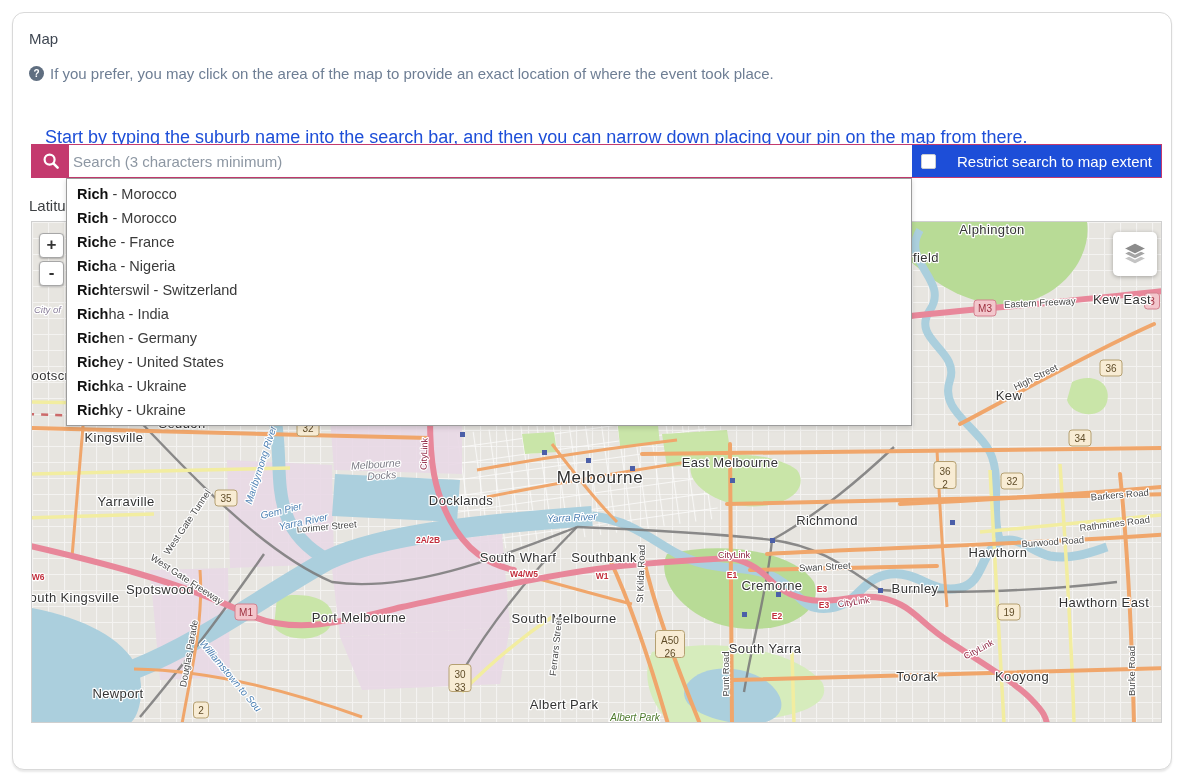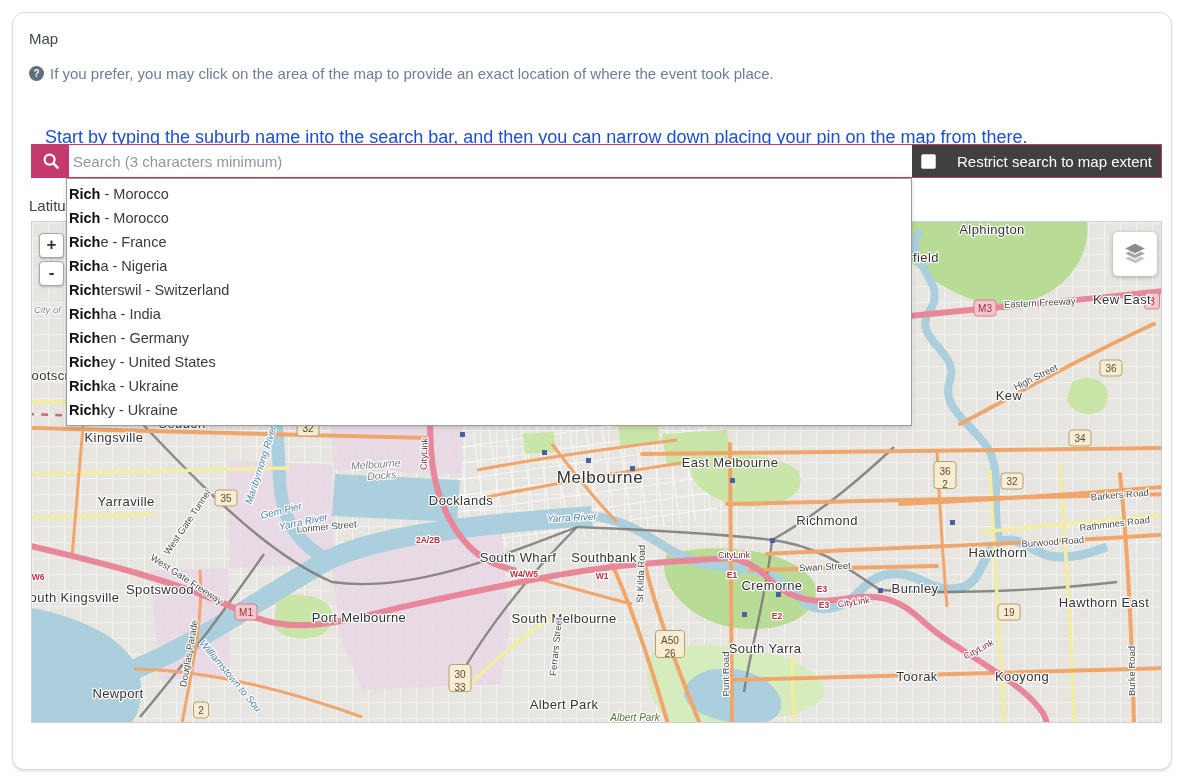--- a/index.html
+++ b/index.html
@@ -14,28 +14,28 @@
   .qicon { display:inline-flex; width:15px; height:15px; border-radius:50%; background:#5f6e80;
     color:#fff; font-size:10px; font-weight:bold; align-items:center; justify-content:center; flex:0 0 15px;}
   .search-row { position:absolute; left:18px; top:131px; width:1131px; height:34px;
     border:1px solid #c43a6e; display:flex; background:#fff; }
   .search-btn { width:37px; height:100%; background:#c43a6e; border:none; display:flex;
     align-items:center; justify-content:center; cursor:pointer; }
   .search-input { flex:1; border:none; outline:none; font-size:15px; padding:0 4px; color:#333;
     font-family:"Liberation Sans","DejaVu Sans",sans-serif;}
   .search-input::placeholder { color:#8d97a3; }
   .gap { width:5px; background:#fff; }
-  .restrict-btn { width:249px; background:#404040; border:none; color:#fff; font-size:15px;
+  .restrict-btn { width:249px; background:#1d4ed8; border:none; color:#fff; font-size:15px;
     display:flex; align-items:center; justify-content:center; gap:21px; cursor:pointer;
     font-family:"Liberation Sans","DejaVu Sans",sans-serif;}
   .cbx { width:15px; height:15px; background:#fff; border:1px solid #c9ced3; border-radius:2px; }
   .lat-label { position:absolute; left:16px; top:184px; font-size:15px; color:#3d4043; z-index:1; }
   .dropdown { position:absolute; left:53px; top:165px; width:846px; z-index:10;
     background:#fff; border:1px solid #9c9c9c; box-shadow:0 2px 5px rgba(0,0,0,.15); list-style:none; padding:3px 0;}
-  .dropdown li { height:24px; line-height:24px; padding:0 2px; font-size:14.5px; color:#3a3a3a; cursor:pointer; white-space:pre;}
+  .dropdown li { height:24px; line-height:24px; padding:0 10px; font-size:14.5px; color:#3a3a3a; cursor:pointer; white-space:pre;}
   .dropdown li b { color:#111; }
   .map-wrap { position:absolute; left:18px; top:208px; width:1131px; height:502px;
     border:1px solid #cfcfcf; overflow:hidden; background:#e8e6e1; z-index:2; cursor:crosshair;}
   .zoomctl { position:absolute; left:7px; top:11px; z-index:6; }
   .zbtn { display:block; width:25px; height:25px; background:#fff; border:1px solid #a7a7a7;
     border-radius:4px; font-size:17px; font-weight:bold; color:#333; text-align:center;
     line-height:22px; margin-bottom:3px; cursor:pointer; box-shadow:0 1px 2px rgba(0,0,0,.25);}
   .layersctl { position:absolute; right:4px; top:10px; width:44px; height:44px; background:#fff;
     border-radius:5px; box-shadow:0 1px 4px rgba(0,0,0,.3); z-index:6; display:flex;
     align-items:center; justify-content:center; cursor:pointer;}

